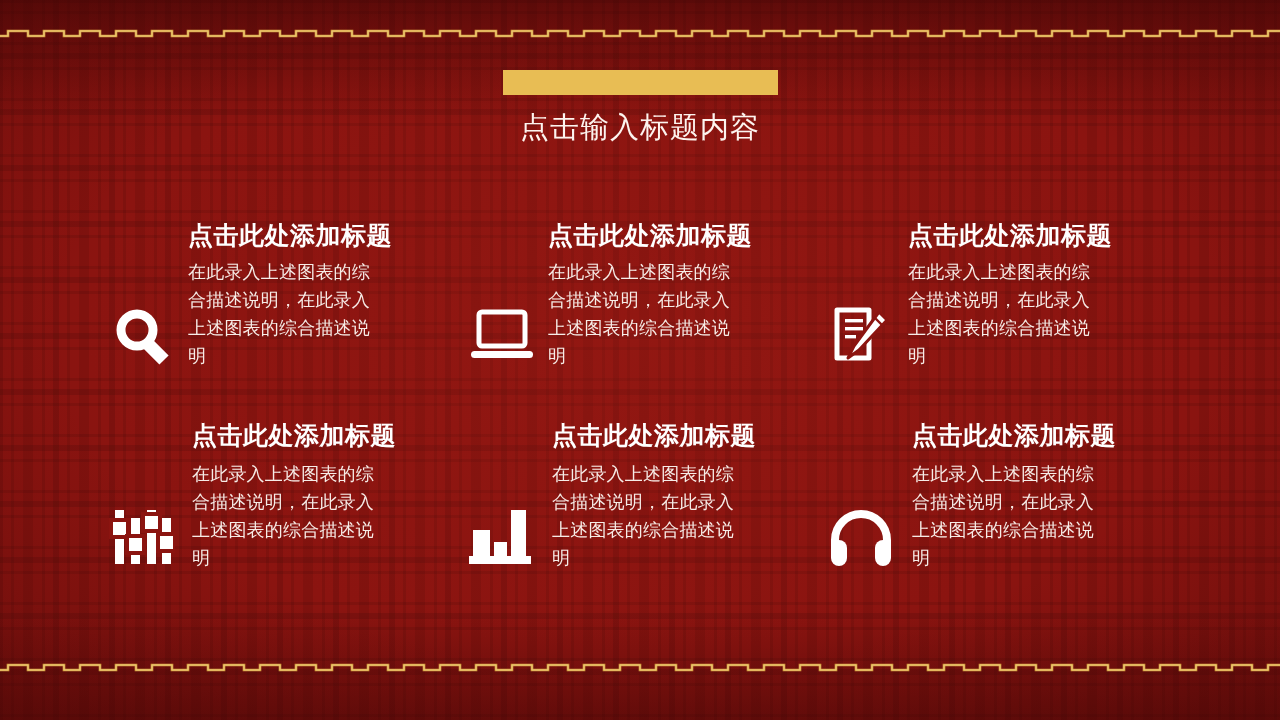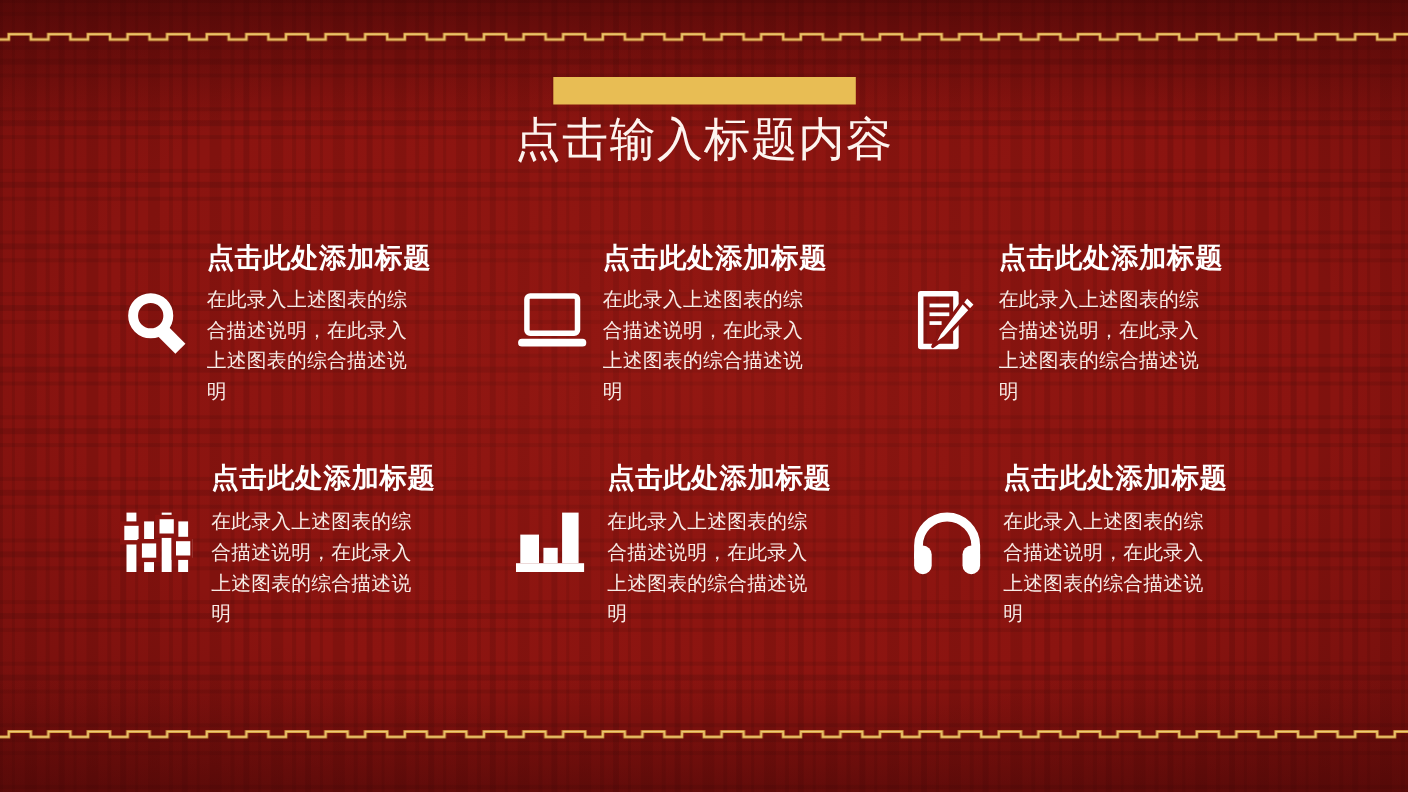--- a/index.html
+++ b/index.html
@@ -83,40 +83,40 @@
     height: 25px;
     background: #e8bd54;
   }
   .slide-title {
     position: absolute;
     left: 0;
     top: 102px;
     width: 1280px;
     text-align: center;
     color: #fdf4ef;
-    font-size: 42px;
+    font-size: 29px;
     letter-spacing: 1px;
     line-height: 50px;
     white-space: nowrap;
   }
 
   
   .grid {
     position: absolute;
     left: 108px;
     top: 218px;
     width: 1080px;
     display: grid;
     grid-template-columns: repeat(3, 360px);
     grid-template-rows: 200px 200px;
   }
   .cell { position: relative; }
   .cell-inner {
     display: flex;
-    align-items: center;
+    align-items: flex-end;
     gap: 12px;
   }
   .icon-box {
     flex: 0 0 auto;
     width: 68px;
     height: 64px;
     display: flex;
     align-items: flex-start;
     justify-content: center;
     padding-top: 2px;

